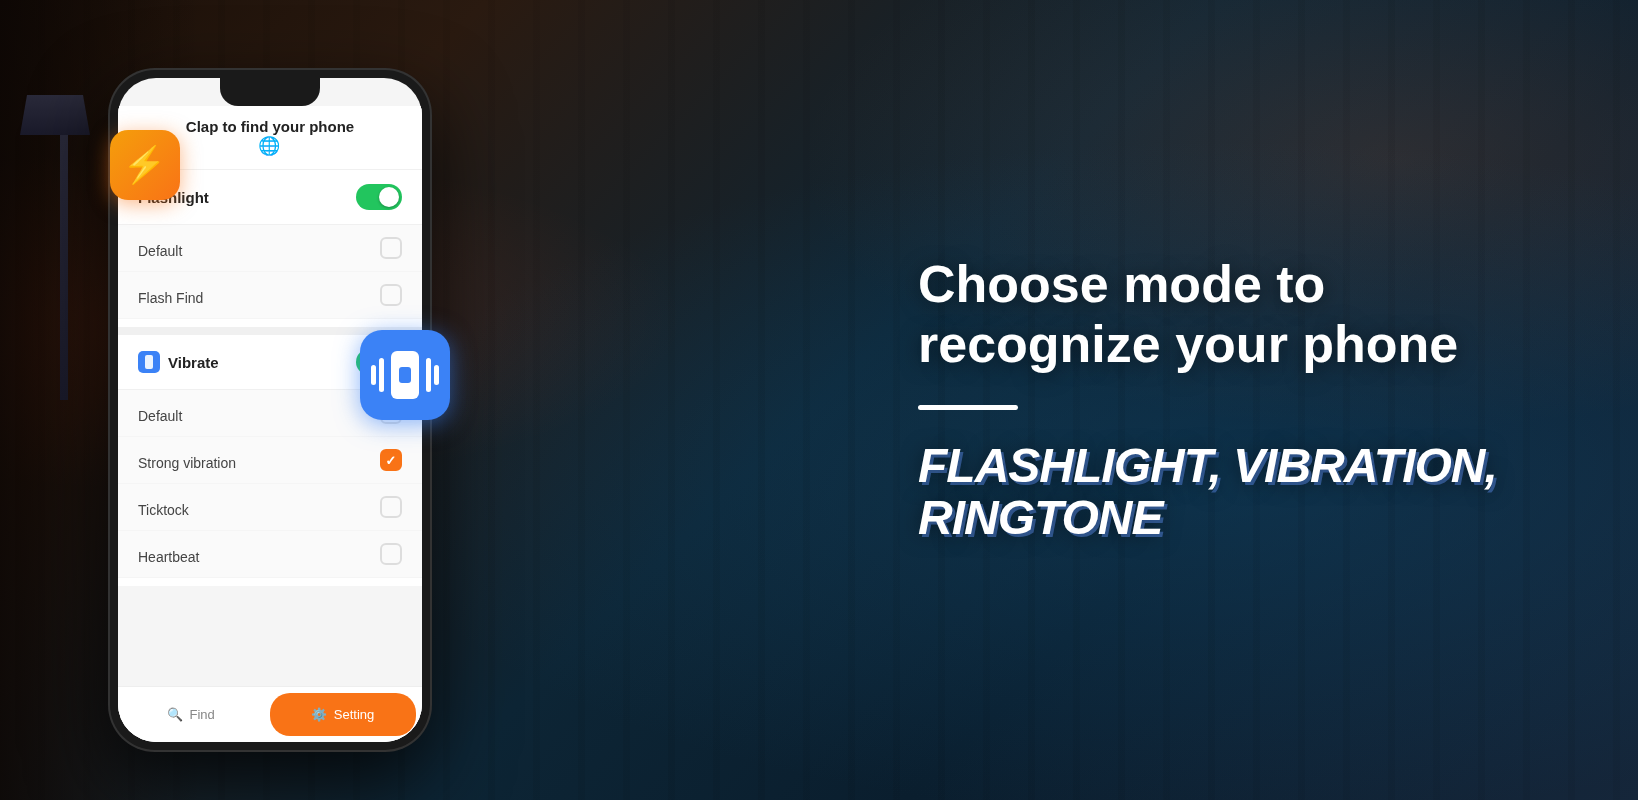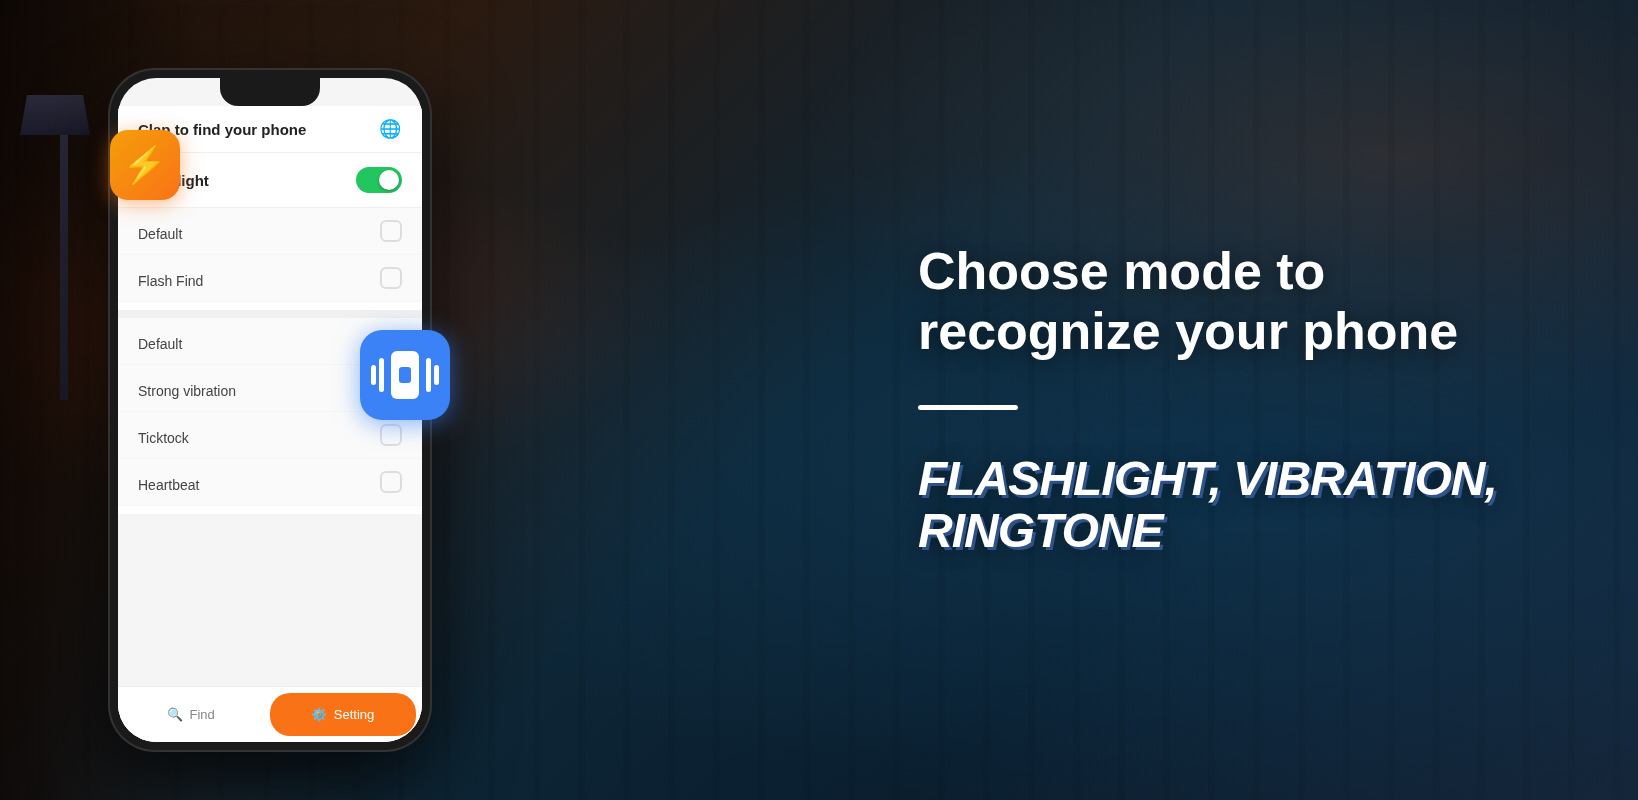--- a/index.html
+++ b/index.html
@@ -169,20 +169,21 @@
     }
 
     
     .app-header {
       display: flex;
       align-items: center;
       justify-content: space-between;
       padding: 12px 20px;
       background: #fff;
       border-bottom: 1px solid #f0f0f0;
+      flex-direction: column;
     }
 
     .app-header-title {
       font-size: 15px;
       font-weight: 600;
       color: #222;
     }
 
     .lang-btn {
       font-size: 18px;
@@ -369,21 +370,20 @@
 
     
     .right-text {
       flex: 1;
       display: flex;
       flex-direction: column;
       align-items: flex-start;
       justify-content: space-between;
       padding-left: 60px;
       max-width: 700px;
-      gap: 13px;
     }
 
     .tagline {
       font-size: 52px;
       font-weight: 800;
       color: white;
       line-height: 1.15;
       text-shadow: 0 2px 20px rgba(0,0,0,0.5);
       margin-bottom: 30px;
     }
@@ -463,20 +463,31 @@
             </div>
             <div class="option-row">
               <span class="option-label">Flash Find</span>
               <div class="checkbox"></div>
             </div>
           </div>
 
           <div class="divider"></div>
 
           <div class="section">
+            <div class="section-header">
+              <div class="section-title">
+                <div class="section-icon">
+                  <svg width="12" height="16" viewBox="0 0 12 16" fill="none">
+                    <rect x="2" y="1" width="8" height="14" rx="2" fill="white" opacity="0.9"></rect>
+                  </svg>
+                </div>
+                <span>Vibrate</span>
+              </div>
+              <div class="toggle on"></div>
+            </div>
             <div class="option-row">
               <span class="option-label">Default</span>
               <div class="checkbox"></div>
             </div>
             <div class="option-row">
               <span class="option-label">Strong vibration</span>
               <div class="checkbox checked"></div>
             </div>
             <div class="option-row">
               <span class="option-label">Ticktock</span>

